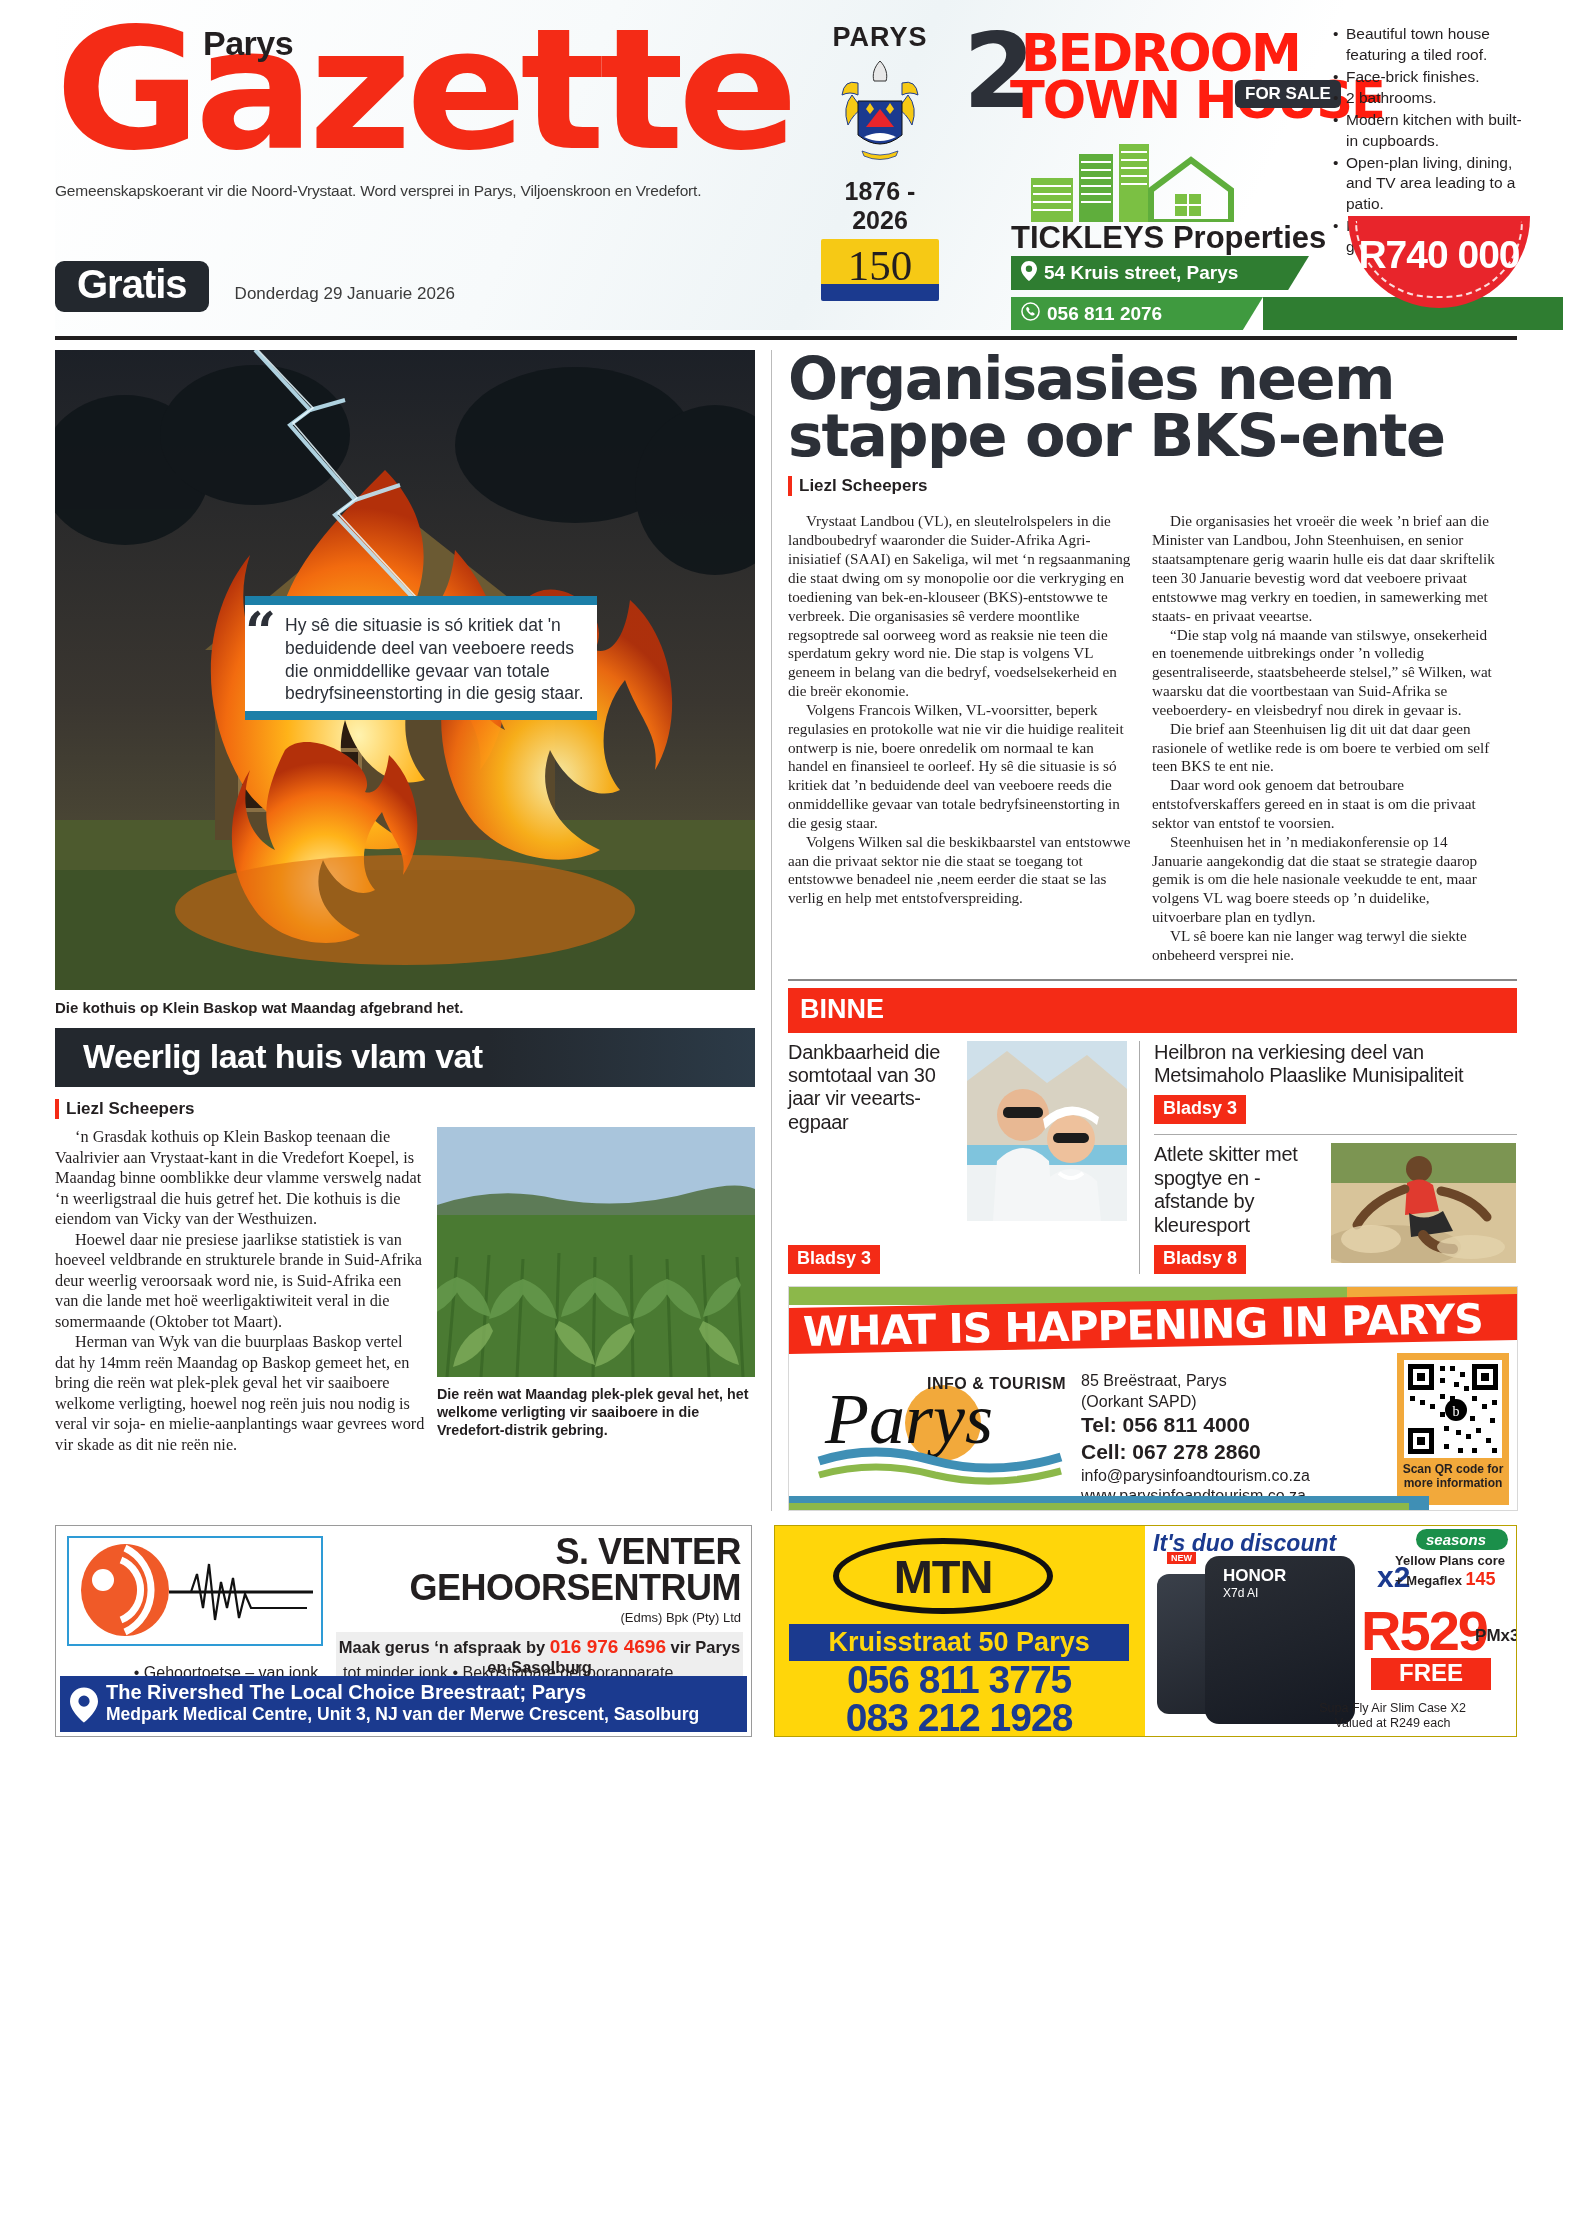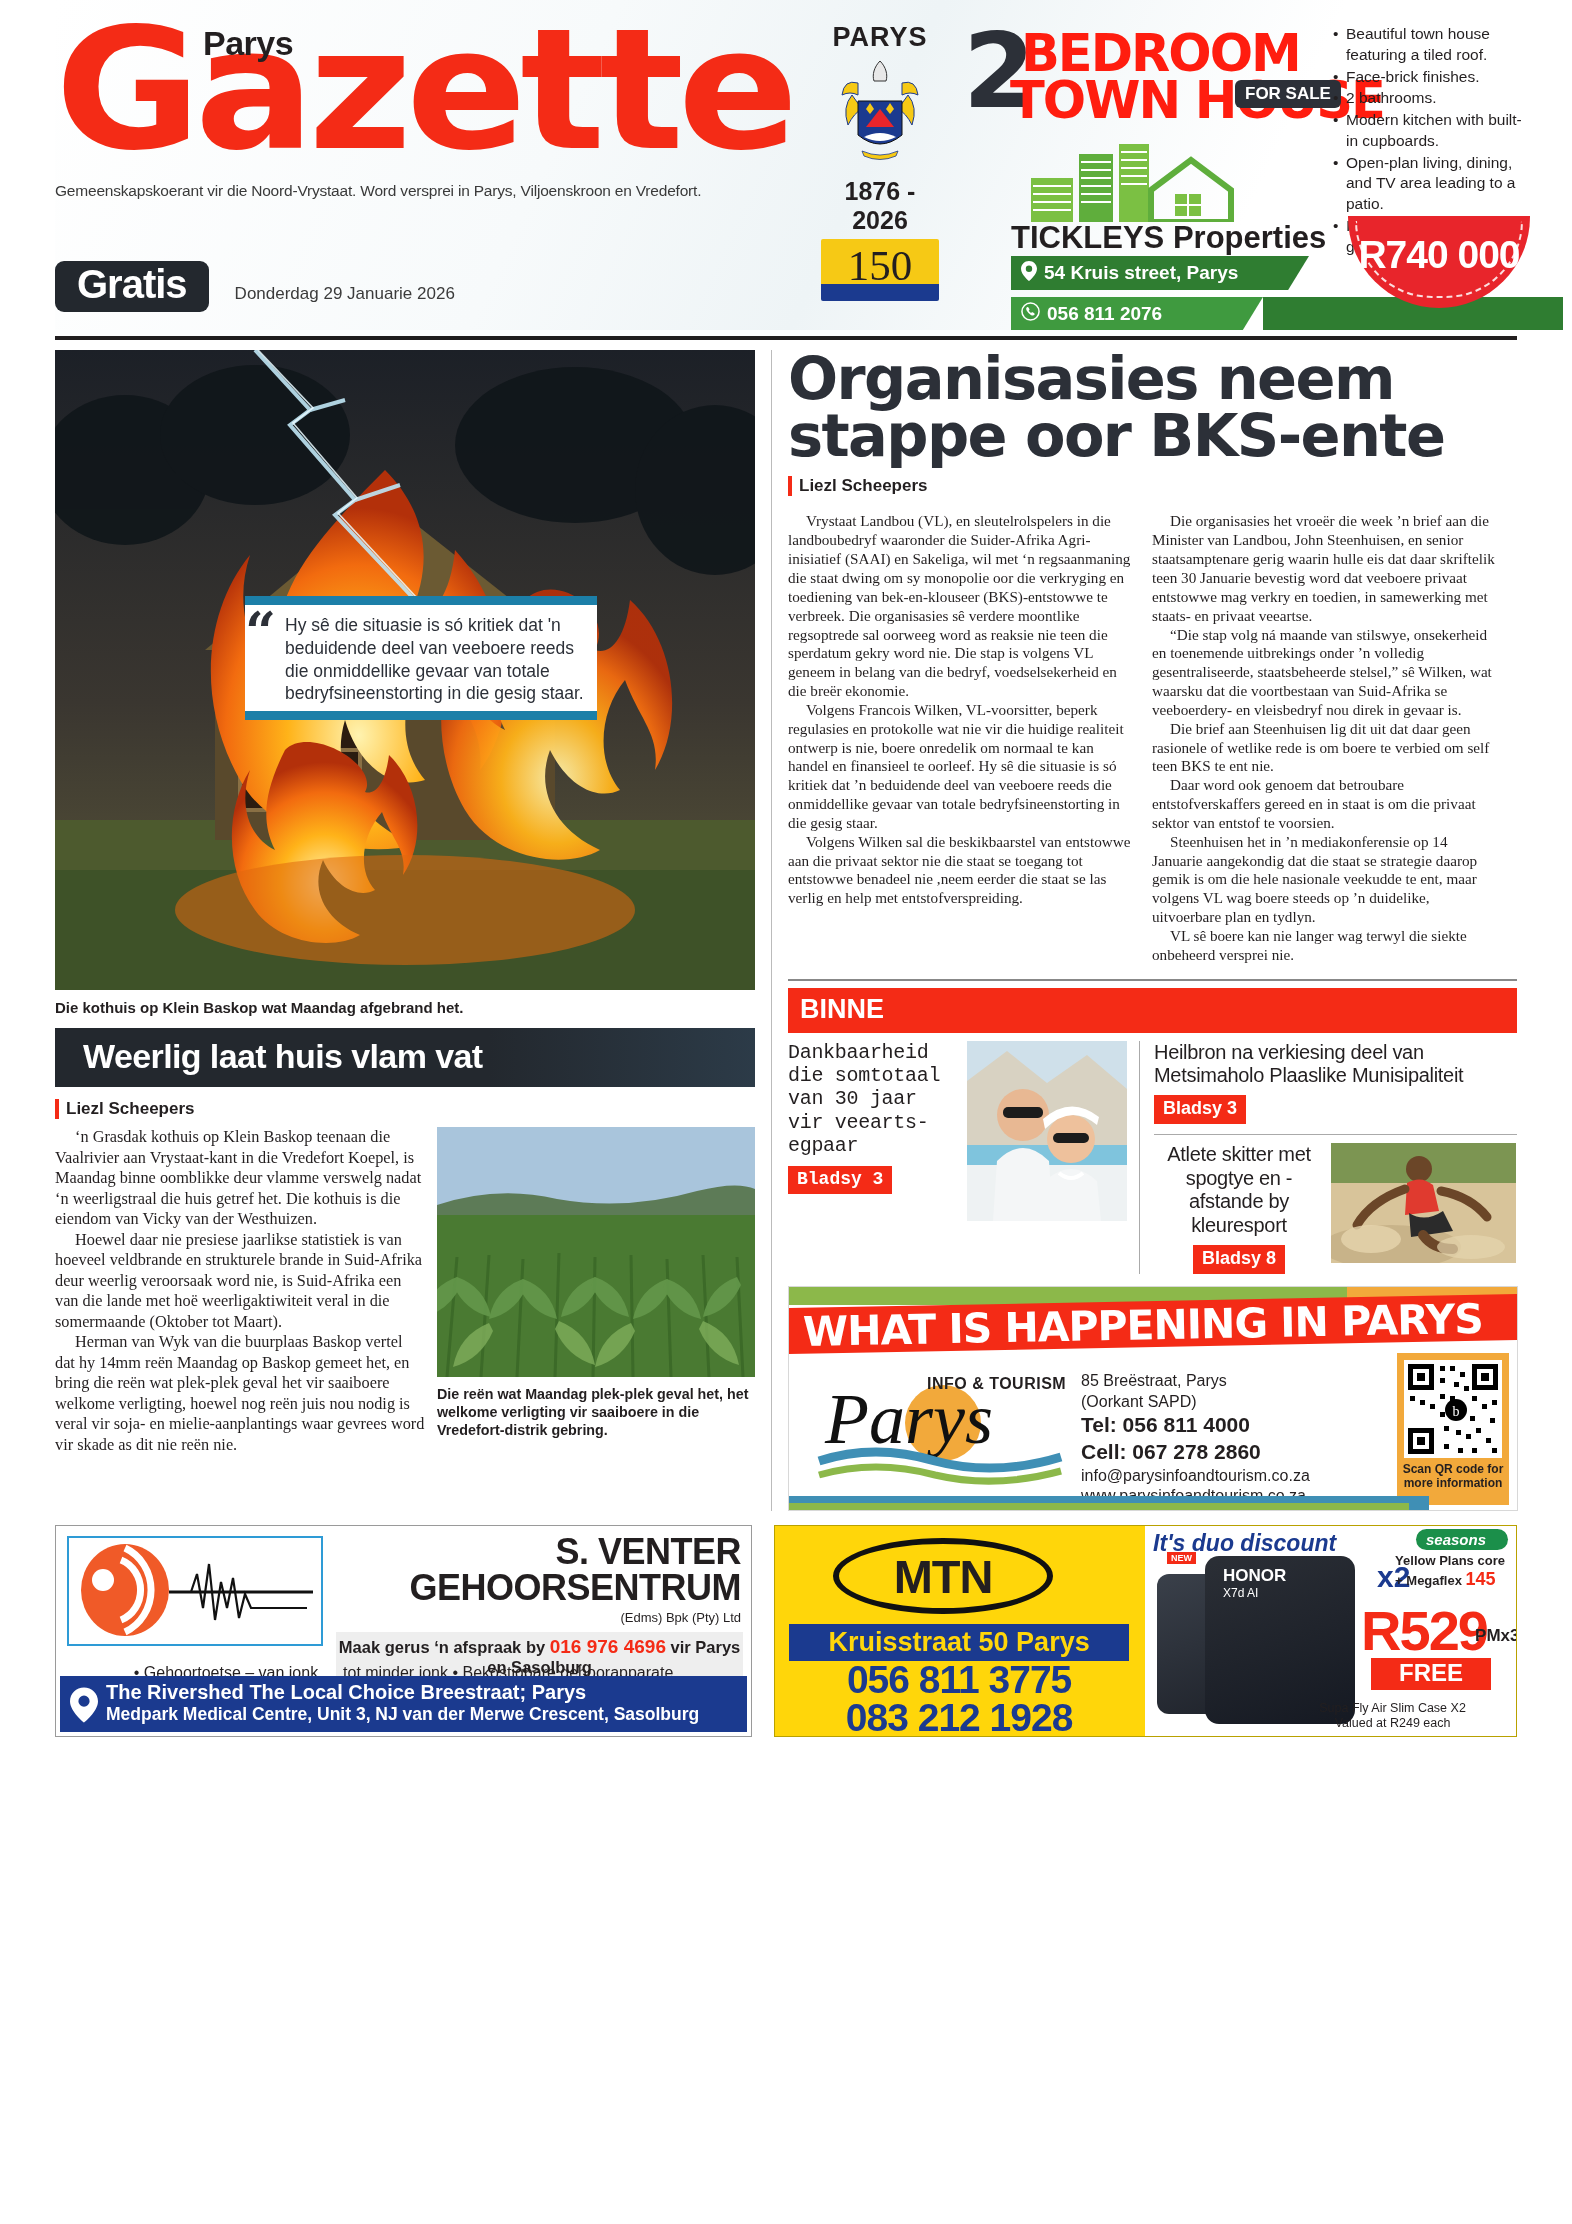--- a/index.html
+++ b/index.html
@@ -463,21 +463,21 @@
           <div class="pq-text">Hy sê die situasie is só kritiek dat 'n beduidende deel van veeboere reeds die onmiddellike gevaar van totale bedryfsineenstorting in die gesig staar.</div>
         </div>
         <div class="pq-bar"></div>
       </div>
 
       <div class="binne-rule"></div>
       <div class="binne-hdr">BINNE</div>
 
       <div class="binne-body">
         <div class="binne-l">
-          <div style="width:168px; display:flex; flex-direction:column; font-family:Liberation Mono, monospace;">
+          <div style="width:168px; display:flex; flex-direction:column; justify-content:space-between;">
             <div class="binne-title">Dankbaarheid die somtotaal van 30 jaar vir veearts-egpaar</div>
             <div><span class="badge">Bladsy 3</span></div>
           </div>
           <div class="couple">
             <svg width="160" height="180" viewBox="0 0 160 180" style="position:absolute;inset:0">
               <rect width="160" height="180" fill="#cfe0ea"></rect>
               <path d="M0 40 L40 10 L80 42 L120 14 L160 48 L160 110 L0 110Z" fill="#d8d2c2"></path>
               <rect y="104" width="160" height="22" fill="#7fc4dd"></rect>
               <rect y="124" width="160" height="56" fill="#eef2f3"></rect>
               <circle cx="56" cy="74" r="26" fill="#e8b893"></circle>
@@ -491,21 +491,21 @@
             </svg>
           </div>
         </div>
 
         <div class="binne-r">
           <div>
             <div class="binne-title">Heilbron na verkiesing deel van Metsimaholo Plaaslike Munisipaliteit</div>
             <span class="badge">Bladsy 3</span>
           </div>
           <div class="binne-sep"></div>
-          <div style="display:flex; gap:7px;text-align:center;">
+          <div style="display:flex; gap:7px;">
             <div style="width:170px;">
               <div class="binne-title">Atlete skitter met spogtye en -afstande by kleuresport</div>
               <span class="badge">Bladsy 8</span>
             </div>
             <div class="runner">
               <svg width="185" height="120" viewBox="0 0 185 120" style="position:absolute;inset:0">
                 <rect width="185" height="46" fill="#7c9552"></rect>
                 <rect y="40" width="185" height="80" fill="#d8c49a"></rect>
                 <ellipse cx="60" cy="104" rx="70" ry="22" fill="#c8b389"></ellipse>
                 <circle cx="88" cy="26" r="13" fill="#6b4628"></circle>

